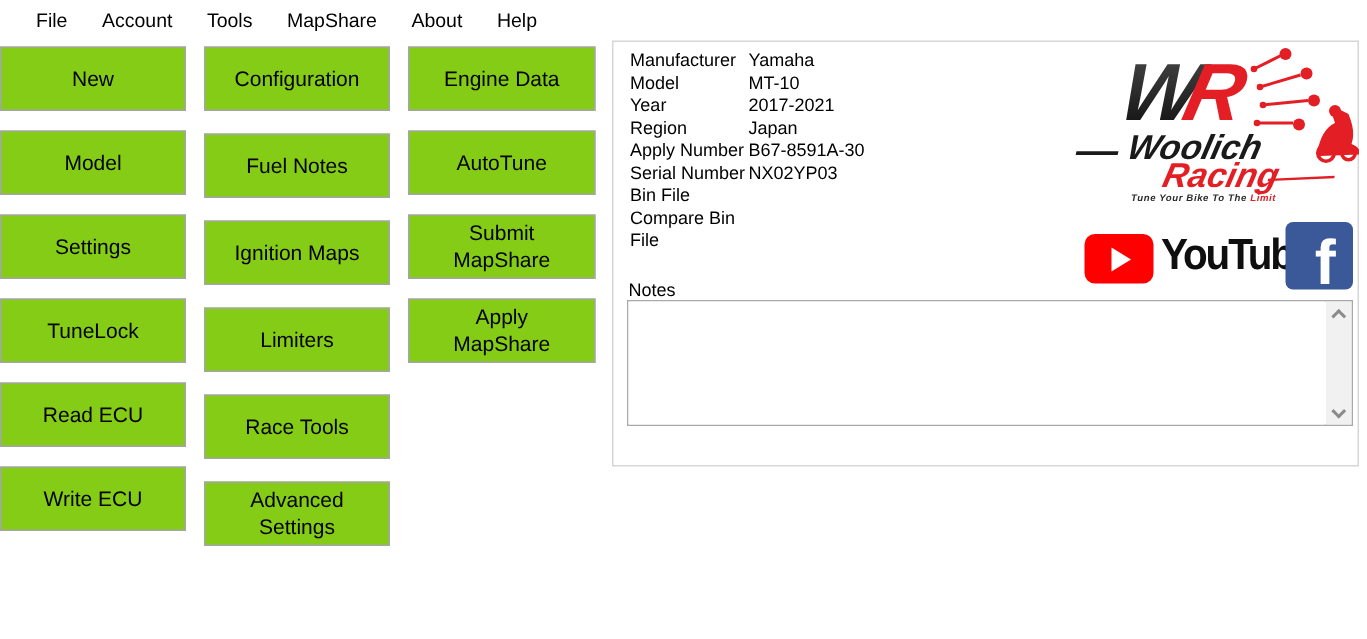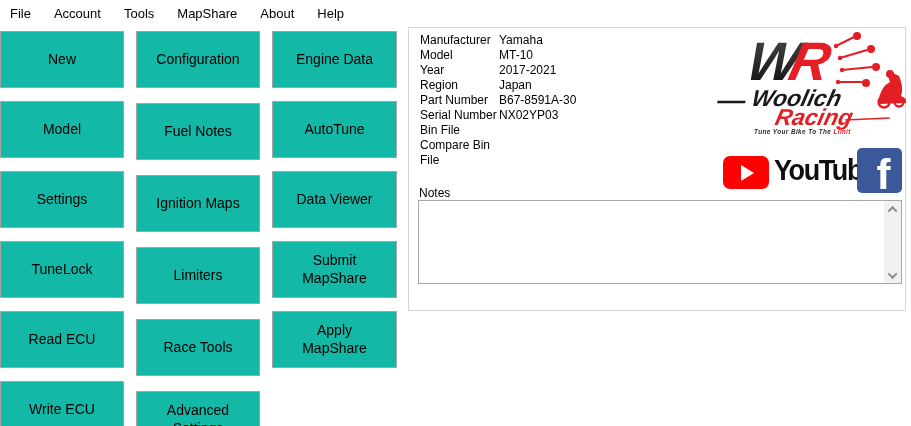--- a/index.html
+++ b/index.html
@@ -1,30 +1,30 @@
 <!DOCTYPE html>
 <html><head>
 <meta charset="utf-8">
 <style>
   * { margin:0; padding:0; box-sizing:border-box; }
   html,body { width:911px; height:426px; background:#fff; overflow:hidden;
     font-family:"Liberation Sans", sans-serif; color:#000; position:relative; }
 
   
   .menubar { position:absolute; left:0; top:0; right:0; height:26px;
-    display:flex; align-items:center; padding-left:10px; background:#fff; }
+    display:flex; align-items:center; padding-left:24px; background:#fff; }
   .menu-item { font-size:13px; margin-right:23px; white-space:nowrap; cursor:default; }
 
   
   .col { position:absolute; top:31px; display:flex; flex-direction:column; gap:13px; }
   .col1 { left:0; width:124px; }
   .col2 { left:136px; width:124px;gap:15px; }
   .col3 { left:272px; width:125px; }
-  .btn { height:57px; display:flex; align-items:center; justify-content:center;
-    background:#14b8a6; border:1px solid #a5a5a5; font-size:14px; line-height:1.25;
+  .btn { height:43px; display:flex; align-items:center; justify-content:center;
+    background:#84cc16; border:1px solid #a5a5a5; font-size:14px; line-height:1.25;
     text-align:center; white-space:pre-line; color:#000; }
 
   
   .panel { position:absolute; left:408px; top:27px; width:498px; height:284px;
     border:1px solid #d6d6d6; background:#fff; }
   .info-list { position:absolute; left:11px; top:5px; }
   .info-row { display:flex; height:15px; font-size:12px; line-height:15px; }
   .info-label { width:79px; }
   .info-value { white-space:nowrap; }
 
@@ -83,21 +83,20 @@
   <button class="btn">Ignition Maps</button>
   <button class="btn">Limiters</button>
   <button class="btn">Race Tools</button>
   <button class="btn">Advanced
 Settings</button>
 </div>
 
 <div class="col col3">
   <button class="btn">Engine Data</button>
   <button class="btn">AutoTune</button>
-  <button class="btn">Data Viewer</button>
   <button class="btn">Submit
 MapShare</button>
   <button class="btn">Apply
 MapShare</button>
 </div>
 
 <div class="panel">
 
   <div class="info-list">
     <div class="info-row">
@@ -110,21 +109,21 @@
     </div>
     <div class="info-row">
       <span class="info-label">Year</span>
       <span class="info-value">2017-2021</span>
     </div>
     <div class="info-row">
       <span class="info-label">Region</span>
       <span class="info-value">Japan</span>
     </div>
     <div class="info-row">
-      <span class="info-label">Part Number</span>
+      <span class="info-label">Apply Number</span>
       <span class="info-value">B67-8591A-30</span>
     </div>
     <div class="info-row">
       <span class="info-label">Serial Number</span>
       <span class="info-value">NX02YP03</span>
     </div>
     <div class="info-row">
       <span class="info-label">Bin File</span>
       <span class="info-value"></span>
     </div>

